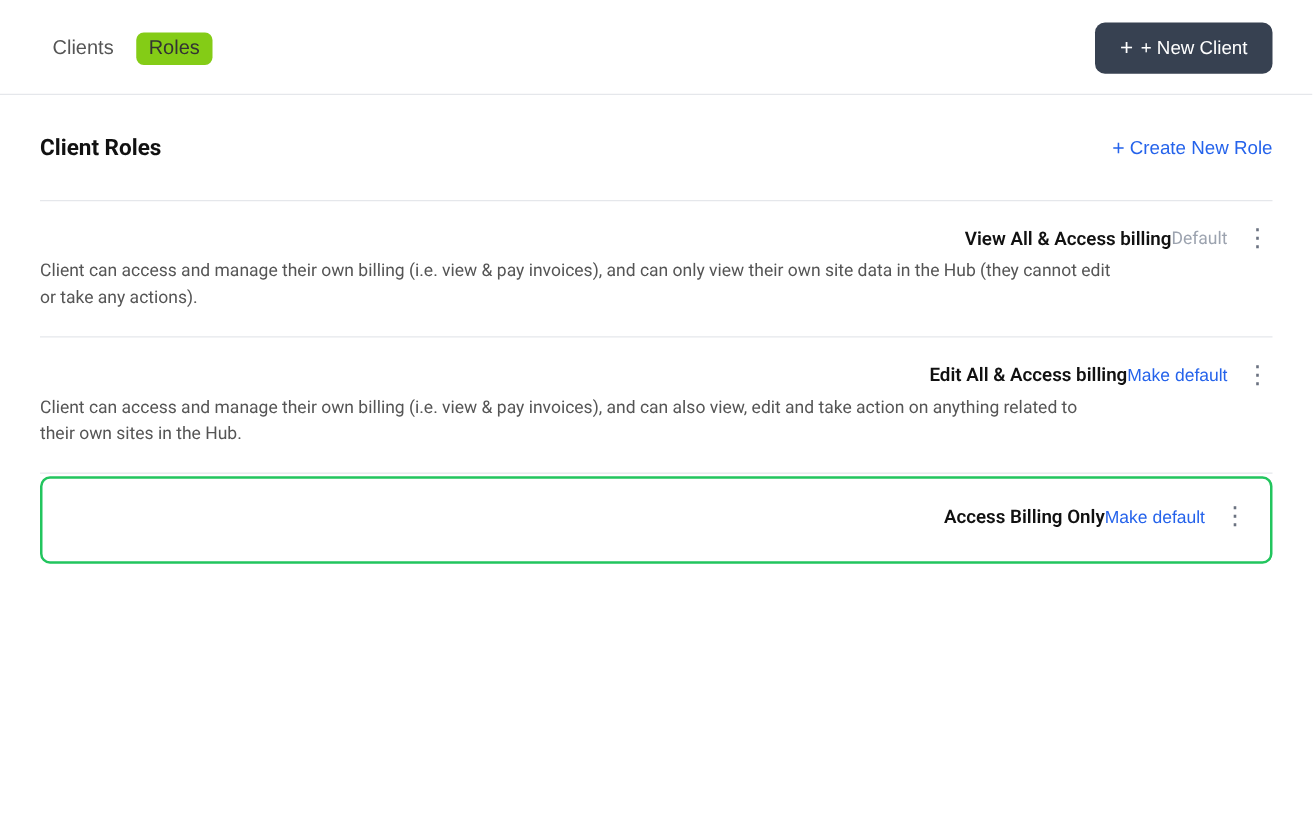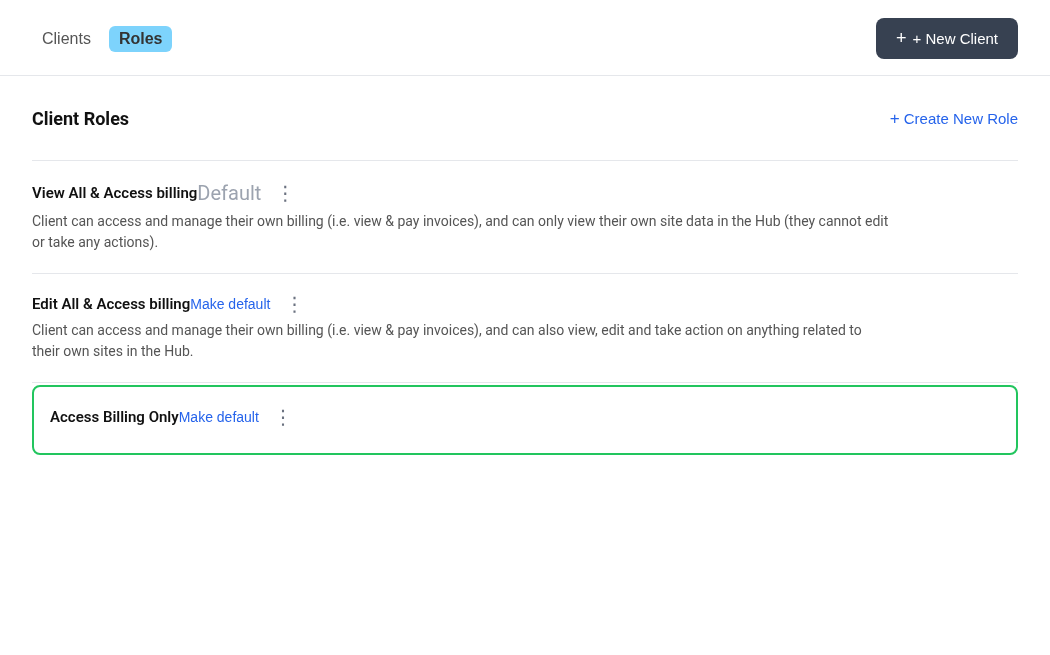--- a/index.html
+++ b/index.html
@@ -27,23 +27,23 @@
       font-size: 16px;
       font-weight: 500;
       color: #555;
       cursor: pointer;
       padding: 4px 10px;
       border-radius: 6px;
       background: transparent;
       border: none;
     }
     .nav-tab.active {
-      background: #7dd3fc;
+      background: #84cc16;
       color: #333;
-      font-weight: 700;
+      font-weight: 400;
     }
     .new-client-btn {
       display: flex;
       align-items: center;
       gap: 6px;
       background: #374151;
       color: #fff;
       border: none;
       border-radius: 8px;
       padding: 10px 20px;
@@ -100,35 +100,35 @@
       padding: 20px 0;
       border-bottom: 1px solid #e5e7eb;
     }
     .role-card:first-child {
       border-top: 1px solid #e5e7eb;
     }
 
     .role-card-header {
       display: flex;
       align-items: center;
-      justify-content: flex-start;
+      justify-content: flex-end;
       margin-bottom: 6px;
     }
     .role-name {
       font-size: 15px;
       font-weight: 600;
       color: #111;
     }
     .role-actions {
       display: flex;
       align-items: center;
       gap: 12px;
     }
     .default-badge {
-      font-size: 20px;
+      font-size: 14px;
       color: #9ca3af;
     }
     .make-default-btn {
       font-size: 14px;
       color: #2563eb;
       cursor: pointer;
       background: none;
       border: none;
       font-weight: 500;
     }

